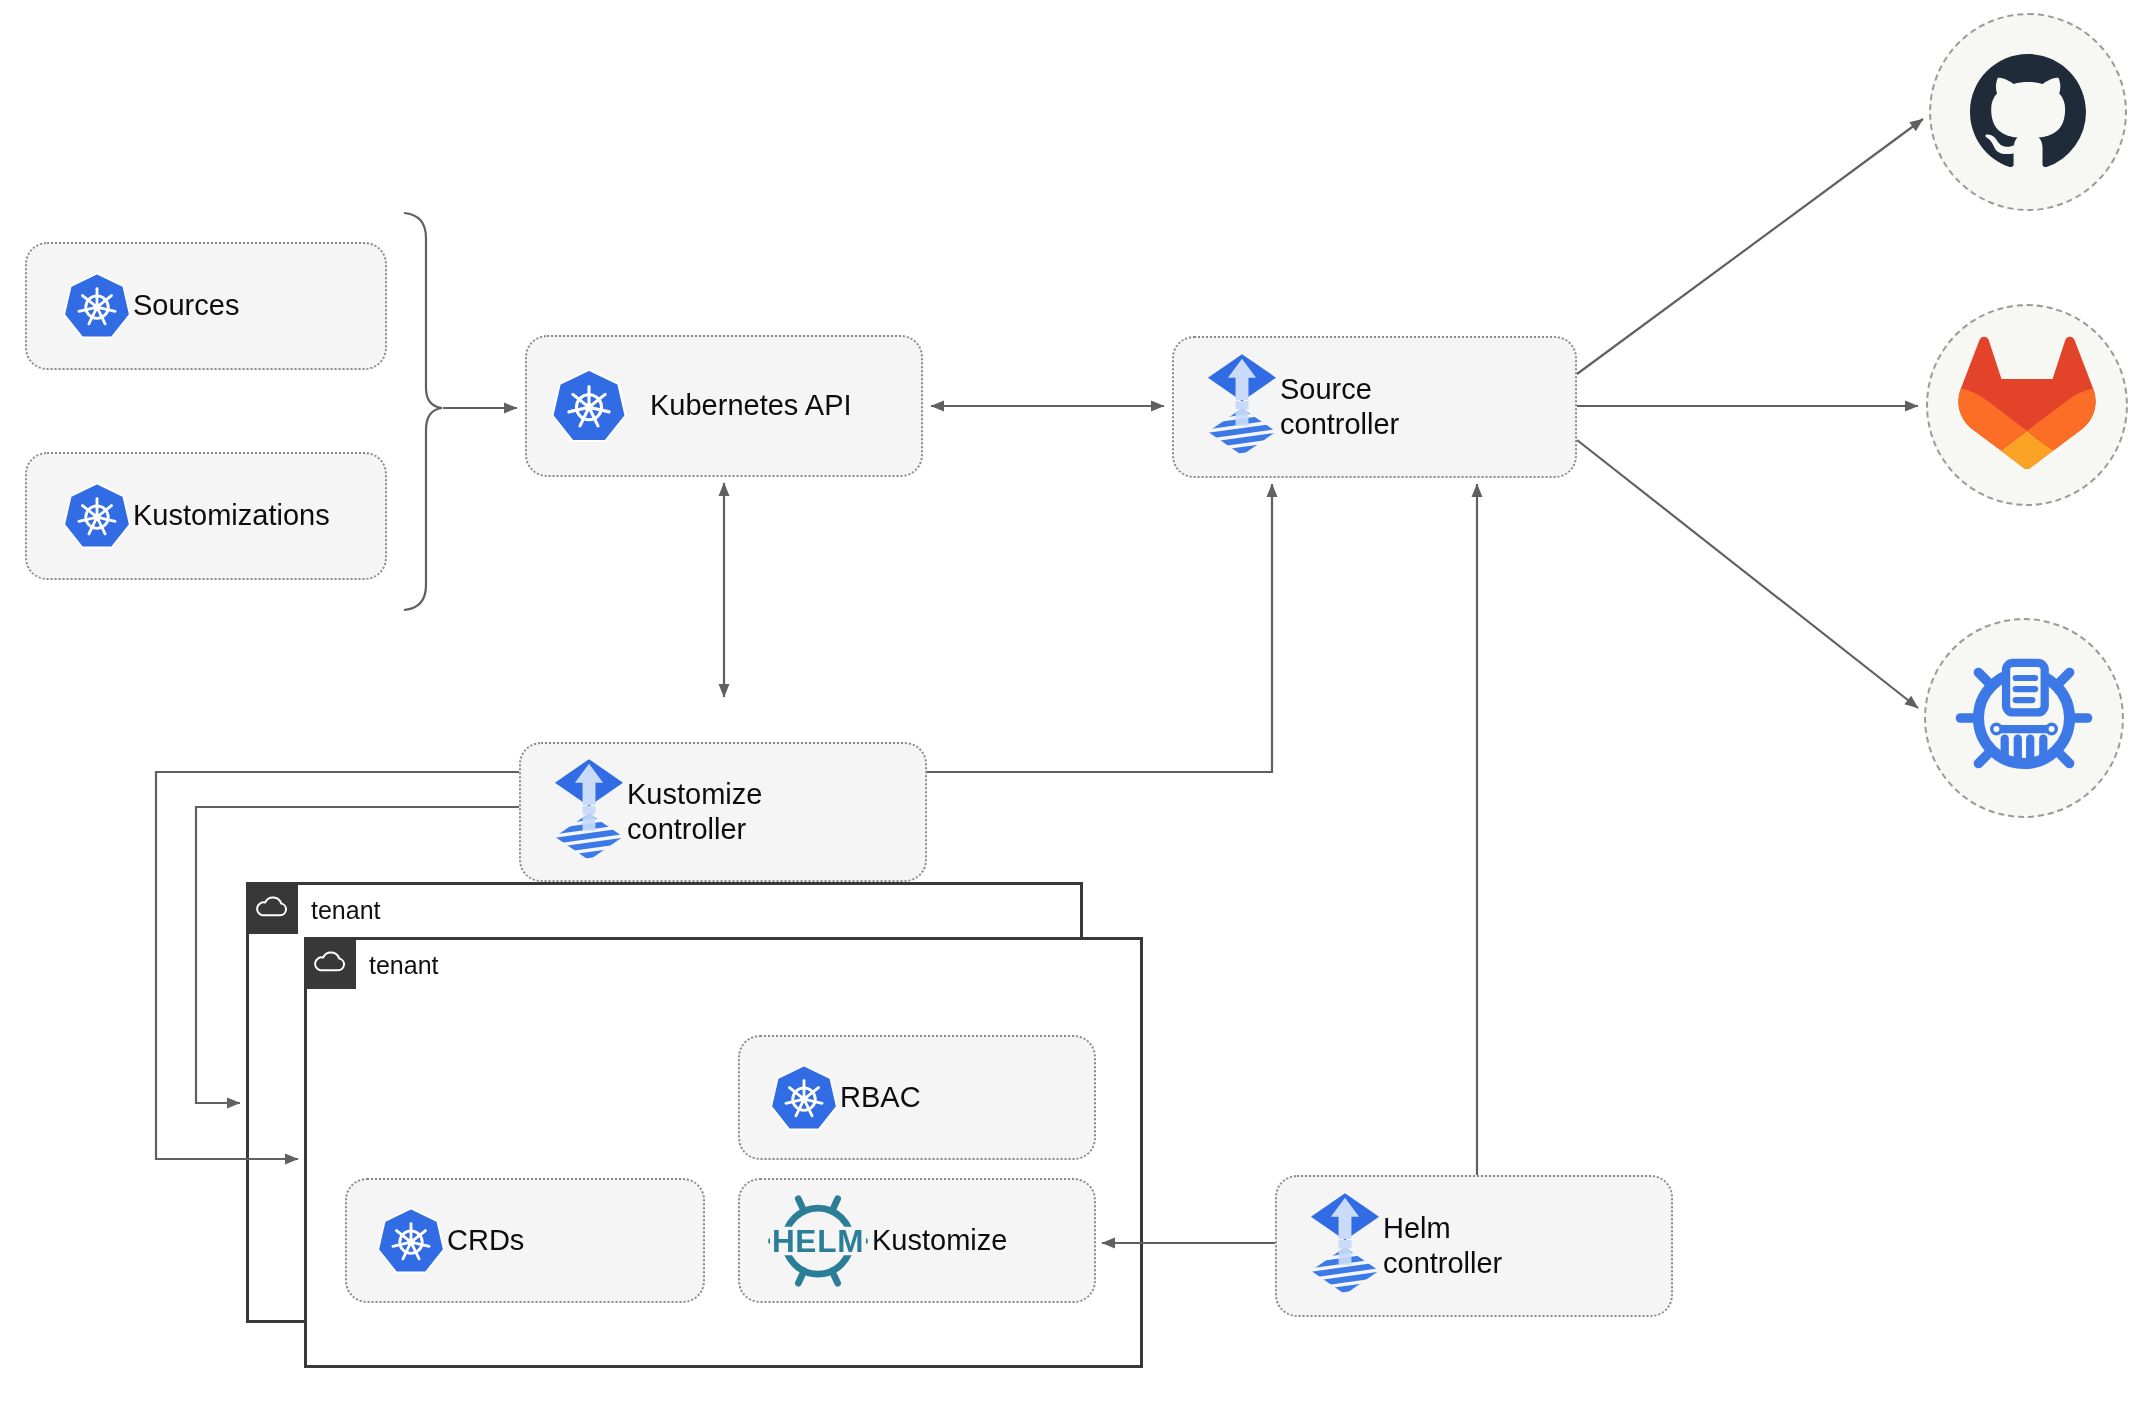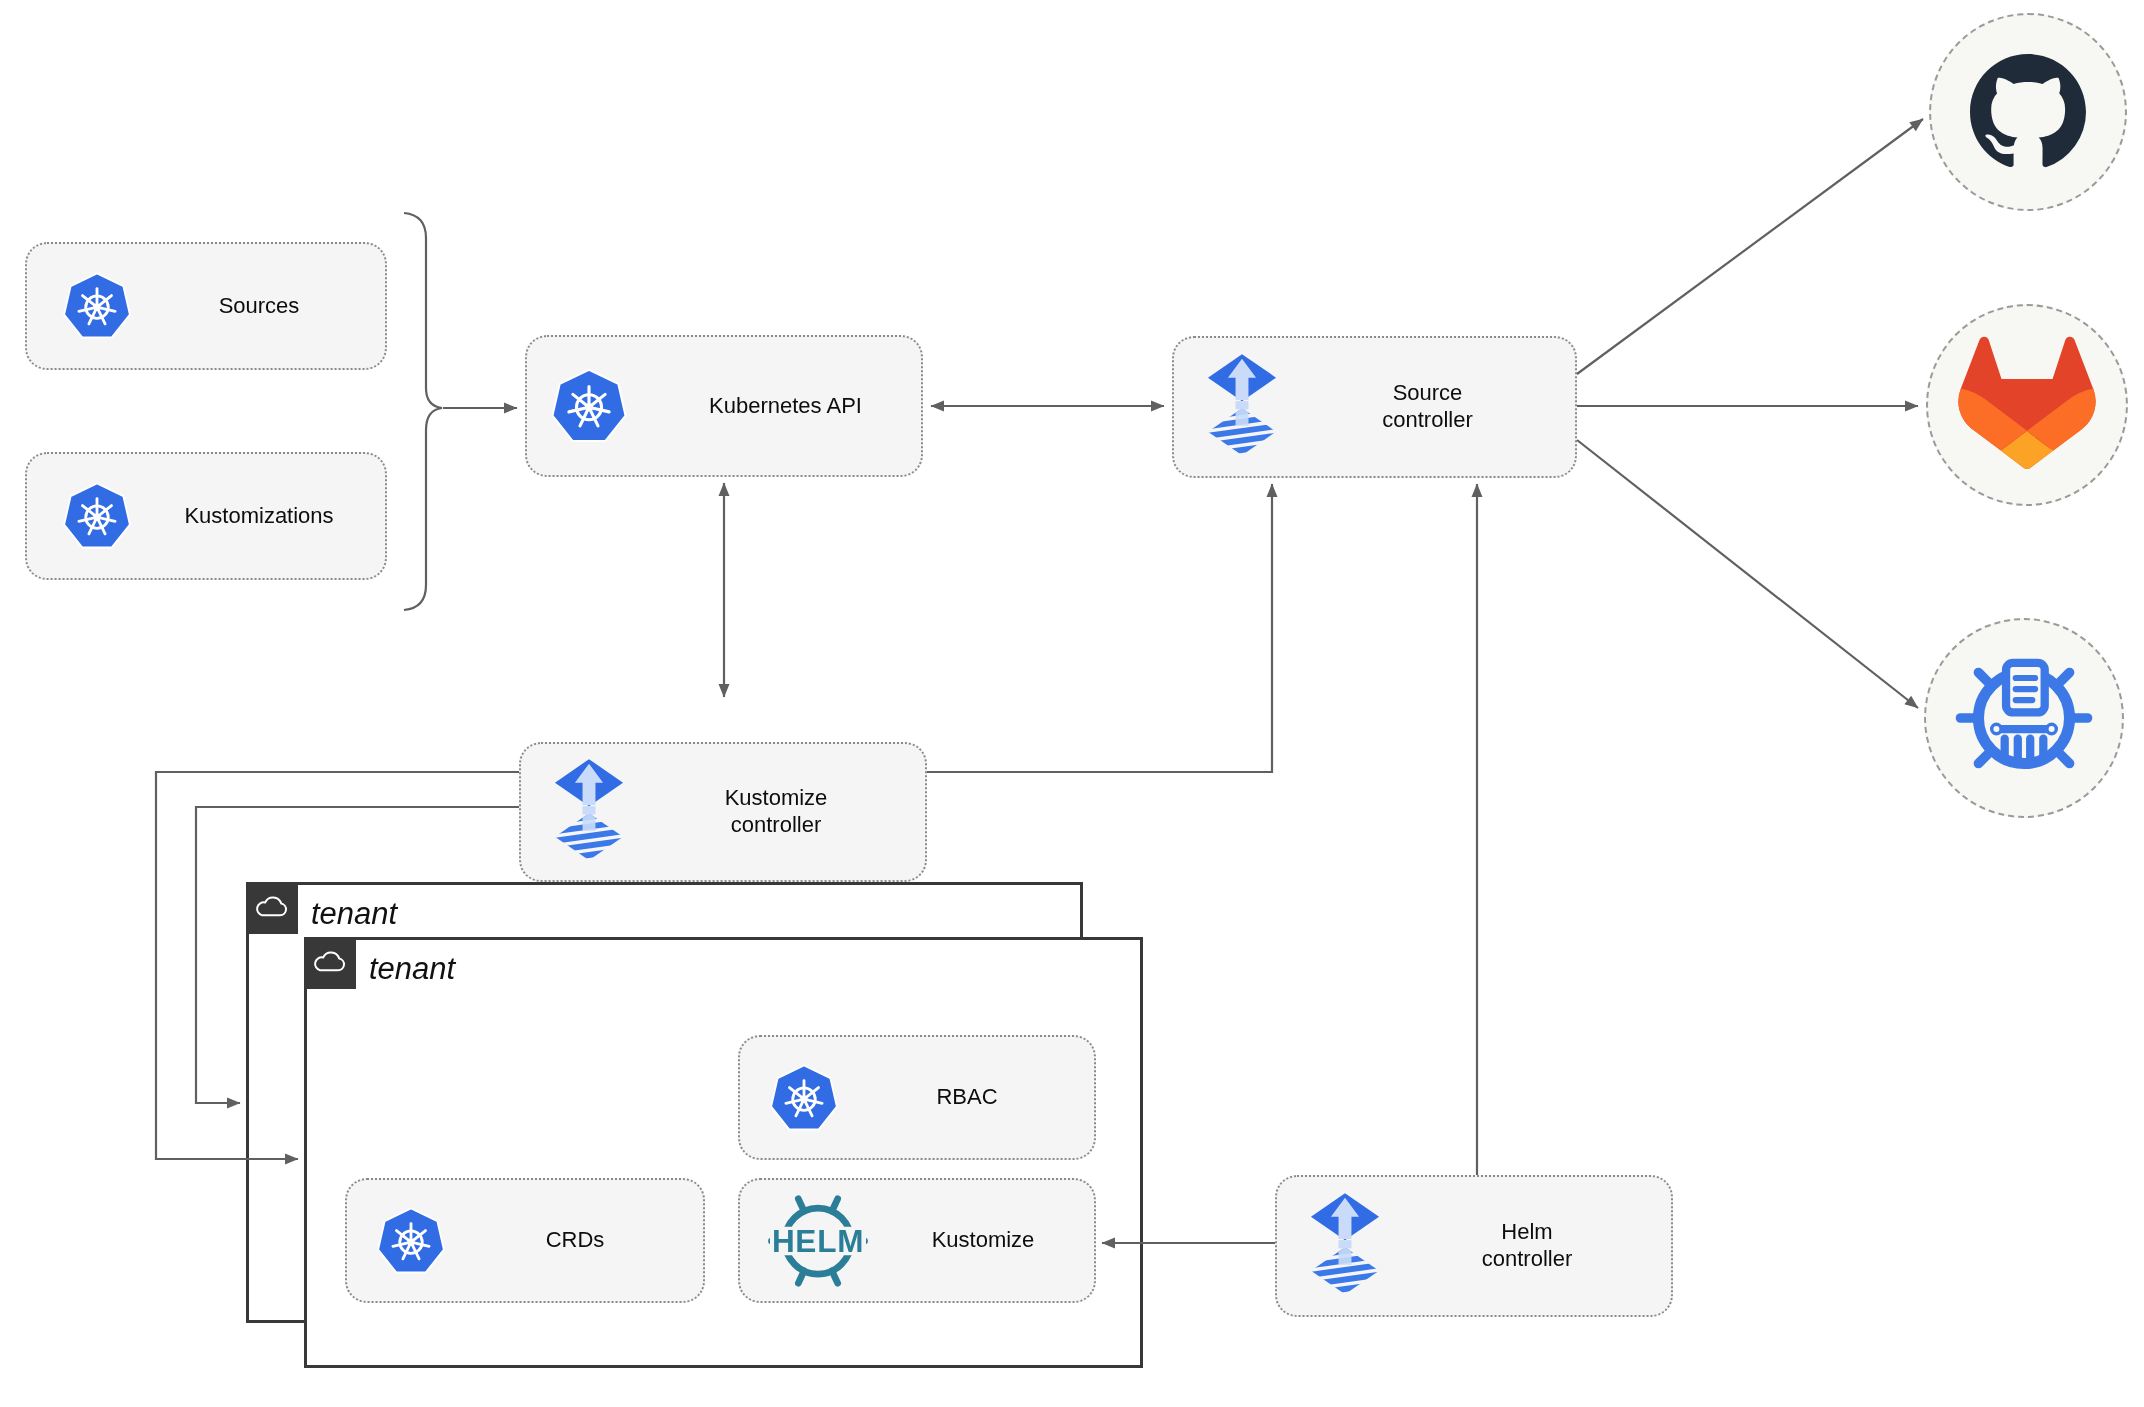--- a/index.html
+++ b/index.html
@@ -3,40 +3,40 @@
 <meta charset="utf-8">
 <style>
   html,body{margin:0;padding:0;background:#ffffff;}
   .canvas{position:relative;width:2144px;height:1407px;background:#ffffff;
           font-family:"Liberation Sans","DejaVu Sans",sans-serif;overflow:hidden;}
 
   
   .node{position:absolute;background:#f5f5f5;border:2.2px dotted #8a8a8a;border-radius:22px;
         box-sizing:border-box;display:flex;align-items:center;z-index:4;}
   .node .icon{flex:0 0 auto;display:flex;align-items:center;justify-content:center;}
-  .node .label{flex:1 1 auto;text-align:center;font-size:22px;color:#0d0d0d;line-height:1.22;}
+  .node .label{flex:1 1 auto;text-align:left;font-size:29px;color:#0d0d0d;line-height:1.22;}
 
   #n-sources        {left:25px;  top:242px; width:362px; height:128px; padding-left:34px;}
   #n-kustomizations {left:25px;  top:452px; width:362px; height:128px; padding-left:34px;}
   #n-kubernetes-api {left:525px; top:335px; width:398px; height:142px; padding-left:22px;gap:21px;}
   #n-source-ctrl    {left:1172px;top:336px; width:405px; height:142px; padding-left:30px;}
   #n-kustomize-ctrl {left:519px; top:742px; width:408px; height:140px; padding-left:30px;}
   #n-helm-ctrl      {left:1275px;top:1175px;width:398px; height:142px; padding-left:30px;}
   #n-namespaces     {left:345px; top:1035px;width:360px; height:125px; padding-left:28px;z-index:5;}
   #n-rbac           {left:738px; top:1035px;width:358px; height:125px; padding-left:28px;z-index:5;}
   #n-crds           {left:345px; top:1178px;width:360px; height:125px; padding-left:28px;z-index:5;}
   #n-releases       {left:738px; top:1178px;width:358px; height:125px; padding-left:24px;z-index:5;}
 
   
   .tenant{position:absolute;background:#ffffff;border:3px solid #383838;box-sizing:border-box;}
   #tenant-back {left:246px;top:882px;width:837px;height:441px;z-index:2;}
   #tenant-front{left:304px;top:937px;width:839px;height:431px;z-index:3;}
   .tenant-tab{position:absolute;left:-3px;top:-3px;width:52px;height:52px;background:#383838;
               display:flex;align-items:center;justify-content:center;}
-  .tenant-label{position:absolute;left:62px;top:11px;font-size:31px;color:#111;font-style:italic;}
+  .tenant-label{position:absolute;left:62px;top:11px;font-size:25px;color:#111;}
 
   
   .endpoint-circle{position:absolute;border:2.5px dashed #9a9a9a;border-radius:50%;
         background:#f7f7f3;box-sizing:border-box;display:flex;align-items:center;
         justify-content:center;z-index:2;}
   #c-github {left:1929px;top:13px; width:198px;height:198px;}
   #c-gitlab {left:1926px;top:304px;width:202px;height:202px;}
   #c-chartmuseum{left:1924px;top:618px;width:200px;height:200px;}
 
   

